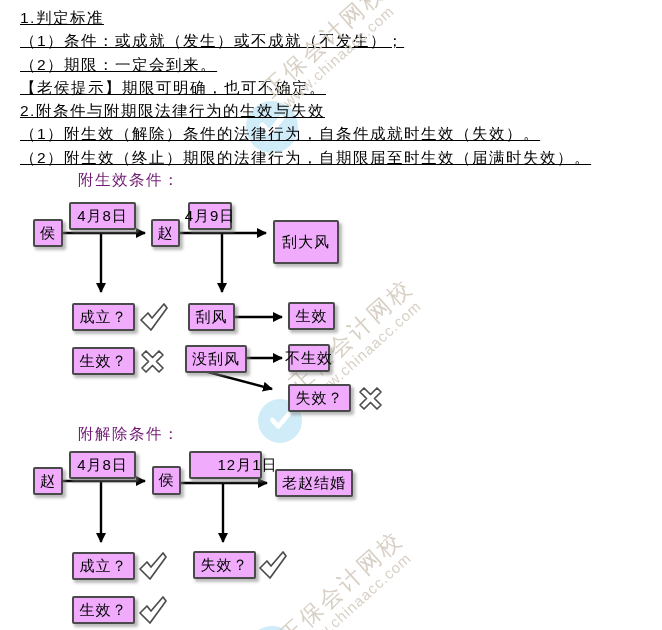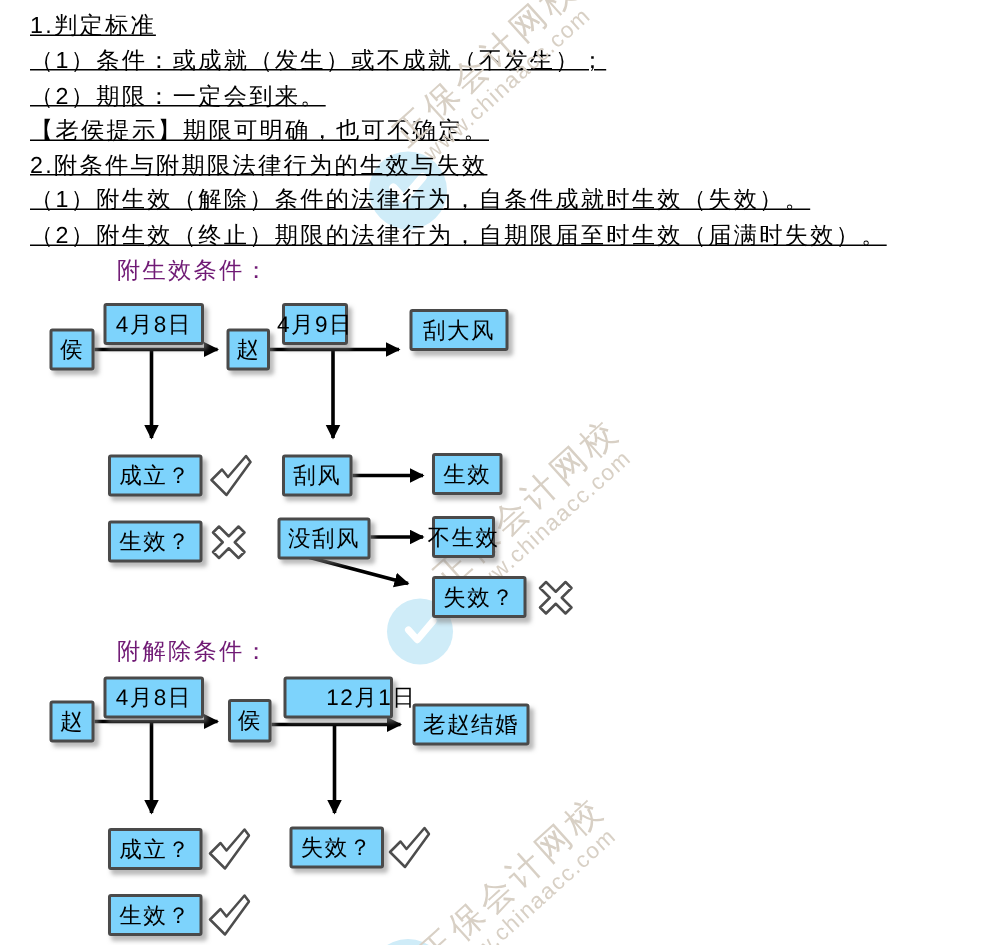--- a/index.html
+++ b/index.html
@@ -6,21 +6,21 @@
   .canvas{
     position:relative;width:662px;height:630px;background:#fff;overflow:hidden;
     font-family:"Liberation Sans","DejaVu Sans",sans-serif;color:#000;
   }
   
   .textblock{position:absolute;left:20px;top:6px;width:620px;text-decoration:underline;}
   .tline{height:23.3px;line-height:23.3px;font-size:15.5px;letter-spacing:1.5px;white-space:nowrap;color:#000;}
   .dgtitle{position:absolute;left:38px;font-size:15.5px;letter-spacing:1.5px;color:#701a75;white-space:nowrap;margin-left:40px;}
   
   .node{
-    position:absolute;box-sizing:border-box;background:#7dd3fc;
+    position:absolute;box-sizing:border-box;background:#f0abfc;
     border:2px solid #4a4a4a;border-radius:2px;
     box-shadow:2.5px 3px 3px rgba(130,130,130,.55);
     display:flex;align-items:center;justify-content:center;
     font-size:15px;letter-spacing:1px;white-space:nowrap;z-index:3;
   }
   
   .arrows{position:absolute;left:0;top:0;z-index:2;pointer-events:none;}
   .mark{position:absolute;z-index:3;}
   
   .wm{position:absolute;z-index:1;transform:rotate(-42deg);text-align:center;color:#d8d0c5;pointer-events:none;}
@@ -92,21 +92,21 @@
     <line x1="63" y1="481" x2="145" y2="481" stroke="#000" stroke-width="2.4" marker-end="url(#ah)"></line>
     <line x1="181" y1="483" x2="267" y2="483" stroke="#000" stroke-width="2.4" marker-end="url(#ah)"></line>
     <line x1="101" y1="481" x2="101" y2="542" stroke="#000" stroke-width="2.4" marker-end="url(#ah)"></line>
     <line x1="223" y1="483" x2="223" y2="542" stroke="#000" stroke-width="2.4" marker-end="url(#ah)"></line>
   </svg>
 
   <div class="node" style="left:33px;top:219px;width:30px;height:28px;">侯</div>
   <div class="node" style="left:69px;top:202px;width:67px;height:28px;">4月8日</div>
   <div class="node" style="left:151px;top:219px;width:29px;height:28px;">赵</div>
   <div class="node" style="left:188px;top:202px;width:44px;height:28px;">4月9日</div>
-  <div class="node" style="left:273px;top:206px;width:66px;height:28px;">刮大风</div>
+  <div class="node" style="left:273px;top:220px;width:66px;height:44px;">刮大风</div>
   <div class="node" style="left:72px;top:303px;width:63px;height:28px;">成立？</div>
   <div class="node" style="left:188px;top:303px;width:47px;height:28px;">刮风</div>
   <div class="node" style="left:288px;top:302px;width:47px;height:28px;">生效</div>
   <div class="node" style="left:72px;top:347px;width:63px;height:28px;">生效？</div>
   <div class="node" style="left:185px;top:345px;width:62px;height:28px;">没刮风</div>
   <div class="node" style="left:288px;top:344px;width:42px;height:28px;">不生效</div>
   <div class="node" style="left:288px;top:384px;width:63px;height:28px;">失效？</div>
 
   <svg class="mark" style="left:137px;top:301px;" width="31" height="33" viewBox="0 0 31 33">
     <path d="M4,19 L11,12 L15,17 L27,3 L30,7 L14,29 Z" fill="#fff" stroke="#4d4d4d" stroke-width="1.7" stroke-linejoin="round"></path>

